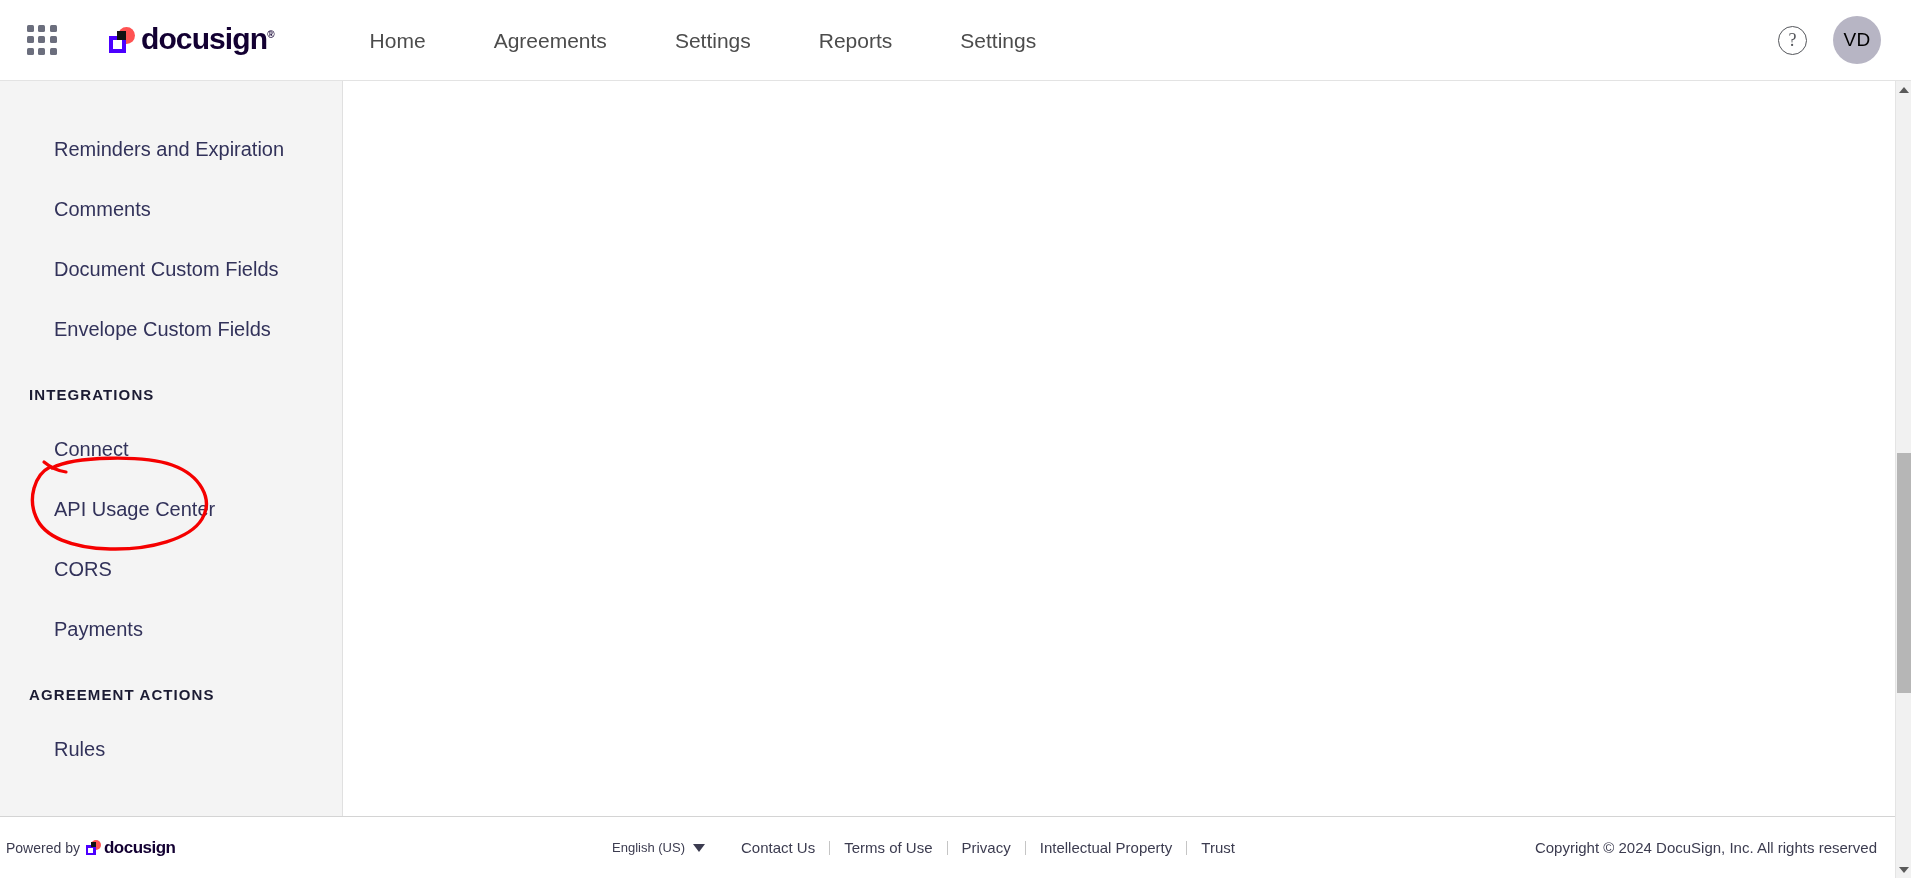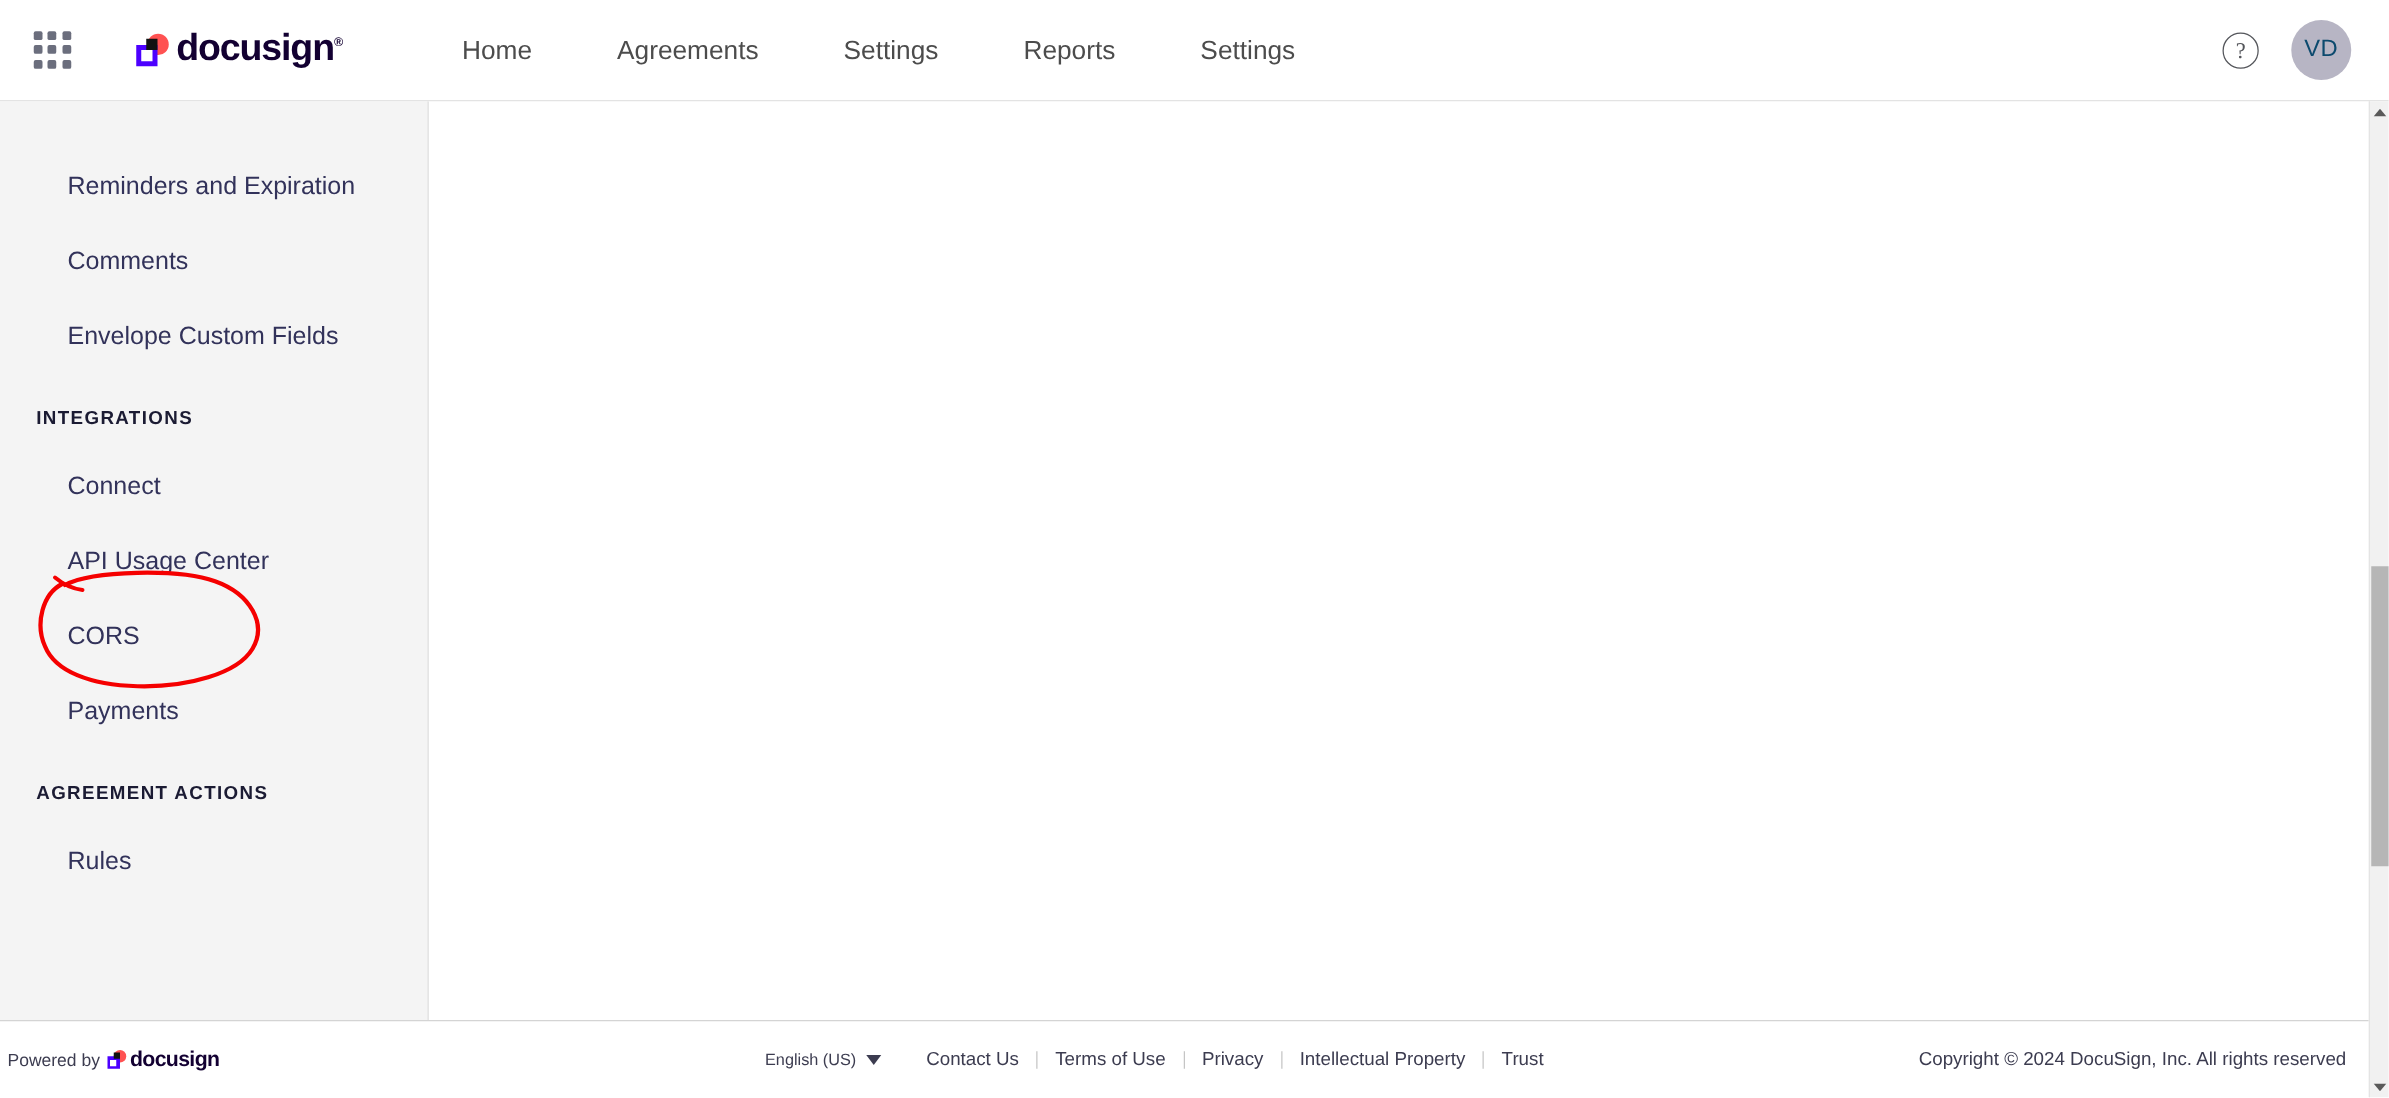--- a/index.html
+++ b/index.html
@@ -137,21 +137,21 @@
     align-items: center;
     justify-content: center;
     cursor: pointer;
     font-family: "Liberation Serif", serif;
     font-weight: 400;
   }
   .avatar {
     width: 48px; height: 48px;
     border-radius: 50%;
     background: #b7b5c4;
-    color: #0c4a6e;
+    color: #000000;
     font-size: 19px;
     display: flex;
     align-items: center;
     justify-content: center;
     letter-spacing: 0.4px;
     cursor: pointer;
   }
 
   
   .body-area {
@@ -370,20 +370,21 @@
 
   <div class="body-area">
 
     <div class="sidebar">
       <div class="side-scroll">
 
         <div class="side-item" style="color:#32325a;">&nbsp;</div>
 
         <div class="side-item">Reminders and Expiration</div>
         <div class="side-item">Comments</div>
+        <div class="side-item">Document Custom Fields</div>
         <div class="side-item">Envelope Custom Fields</div>
 
         <div class="side-head">INTEGRATIONS</div>
         <div class="side-item">Connect</div>
         <div class="side-item">API Usage Center</div>
         <div class="side-item">CORS</div>
         <div class="side-item">Payments</div>
 
         <div class="side-head">AGREEMENT ACTIONS</div>
         <div class="side-item">Rules</div>

